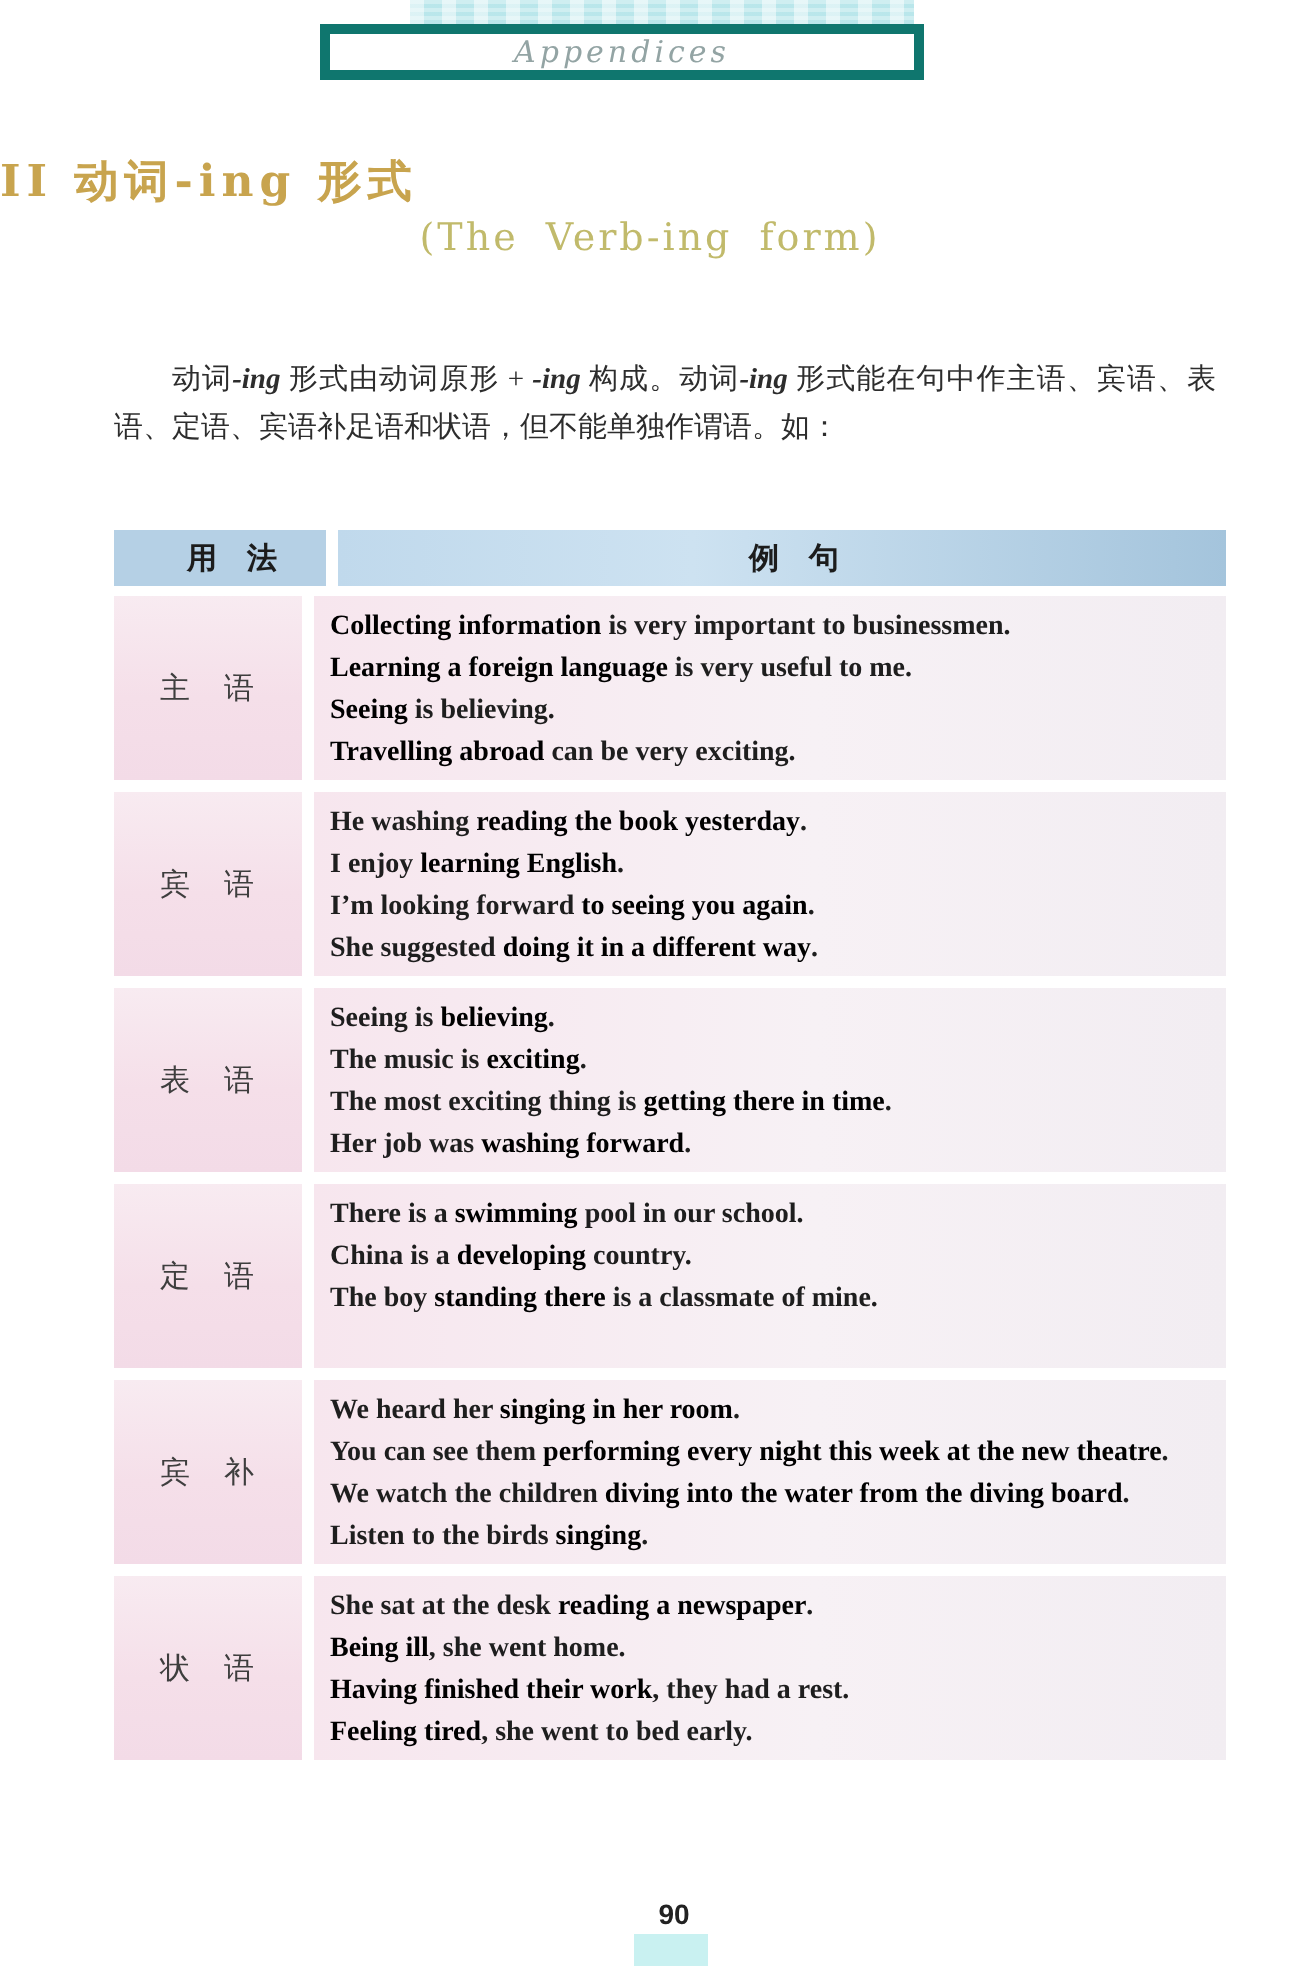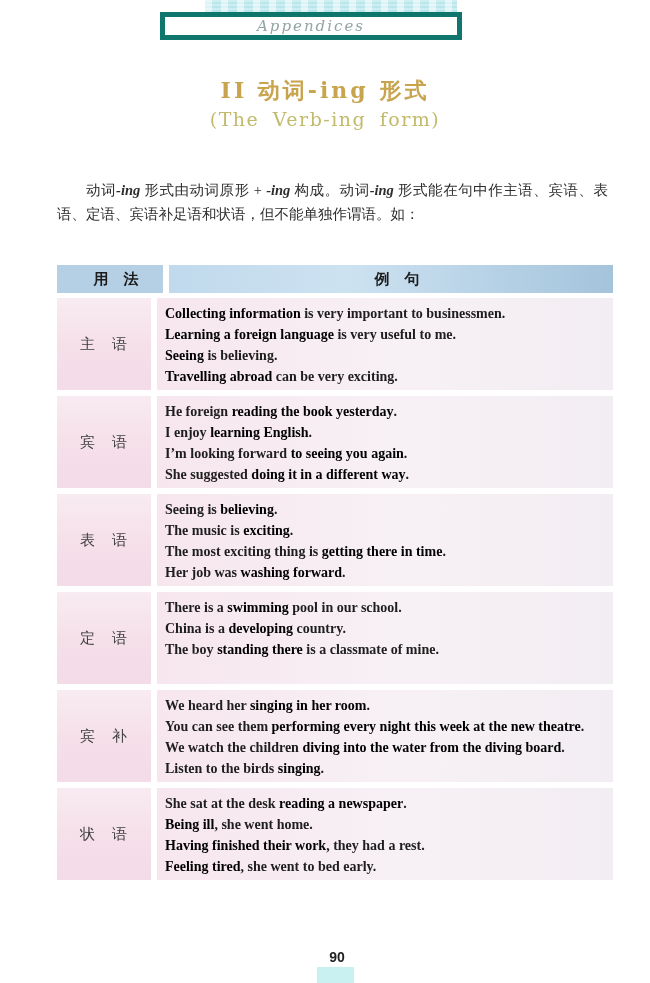--- a/index.html
+++ b/index.html
@@ -22,21 +22,21 @@
   }
   .running-header{
     position:absolute;top:12px;left:160px;width:302px;height:28px;
     background:#fff;border:5px solid #0f766e;box-sizing:border-box;
     display:flex;align-items:center;justify-content:center;
     font-family:"DejaVu Serif", serif;font-style:italic;
     font-size:15px;letter-spacing:2px;color:#93a4a4;
   }
   
   .title-zh{
-    position:absolute;top:76px;left:0;width:100%;margin:0;text-align:center;
+    position:absolute;top:76px;left:0;width:100%;margin:0;
     font-family:"DejaVu Serif", serif;font-weight:bold;font-size:22px;
     letter-spacing:3px;color:var(--title-gold);
   }
   .title-en{
     position:absolute;top:108px;left:0;width:100%;margin:0;text-align:center;
     font-family:"DejaVu Serif", serif;font-weight:normal;font-size:19px;
     letter-spacing:1.5px;word-spacing:6px;color:var(--subtitle-olive);
   }
   
   .intro{
@@ -105,21 +105,21 @@
           <div class="td examples">
             <div class="sentence"><b>Collecting information</b><span> is very important to businessmen.</span></div>
             <div class="sentence"><b>Learning a foreign language</b><span> is very useful to me.</span></div>
             <div class="sentence"><b>Seeing</b><span> is believing.</span></div>
             <div class="sentence"><b>Travelling abroad</b><span> can be very exciting.</span></div>
           </div>
         </div>
         <div class="tr">
           <div class="td usage">宾　语</div>
           <div class="td examples">
-            <div class="sentence"><span>He foreign </span><b>reading the book yesterday</b><span>.</span></div>
+            <div class="sentence"><span>He washing </span><b>reading the book yesterday</b><span>.</span></div>
             <div class="sentence"><span>I enjoy </span><b>learning English</b><span>.</span></div>
             <div class="sentence"><span>I’m looking forward </span><b>to seeing you again</b><span>.</span></div>
             <div class="sentence"><span>She suggested </span><b>doing it in a different way</b><span>.</span></div>
           </div>
         </div>
         <div class="tr">
           <div class="td usage">表　语</div>
           <div class="td examples">
             <div class="sentence"><span>Seeing is </span><b>believing</b><span>.</span></div>
             <div class="sentence"><span>The music is </span><b>exciting</b><span>.</span></div>

